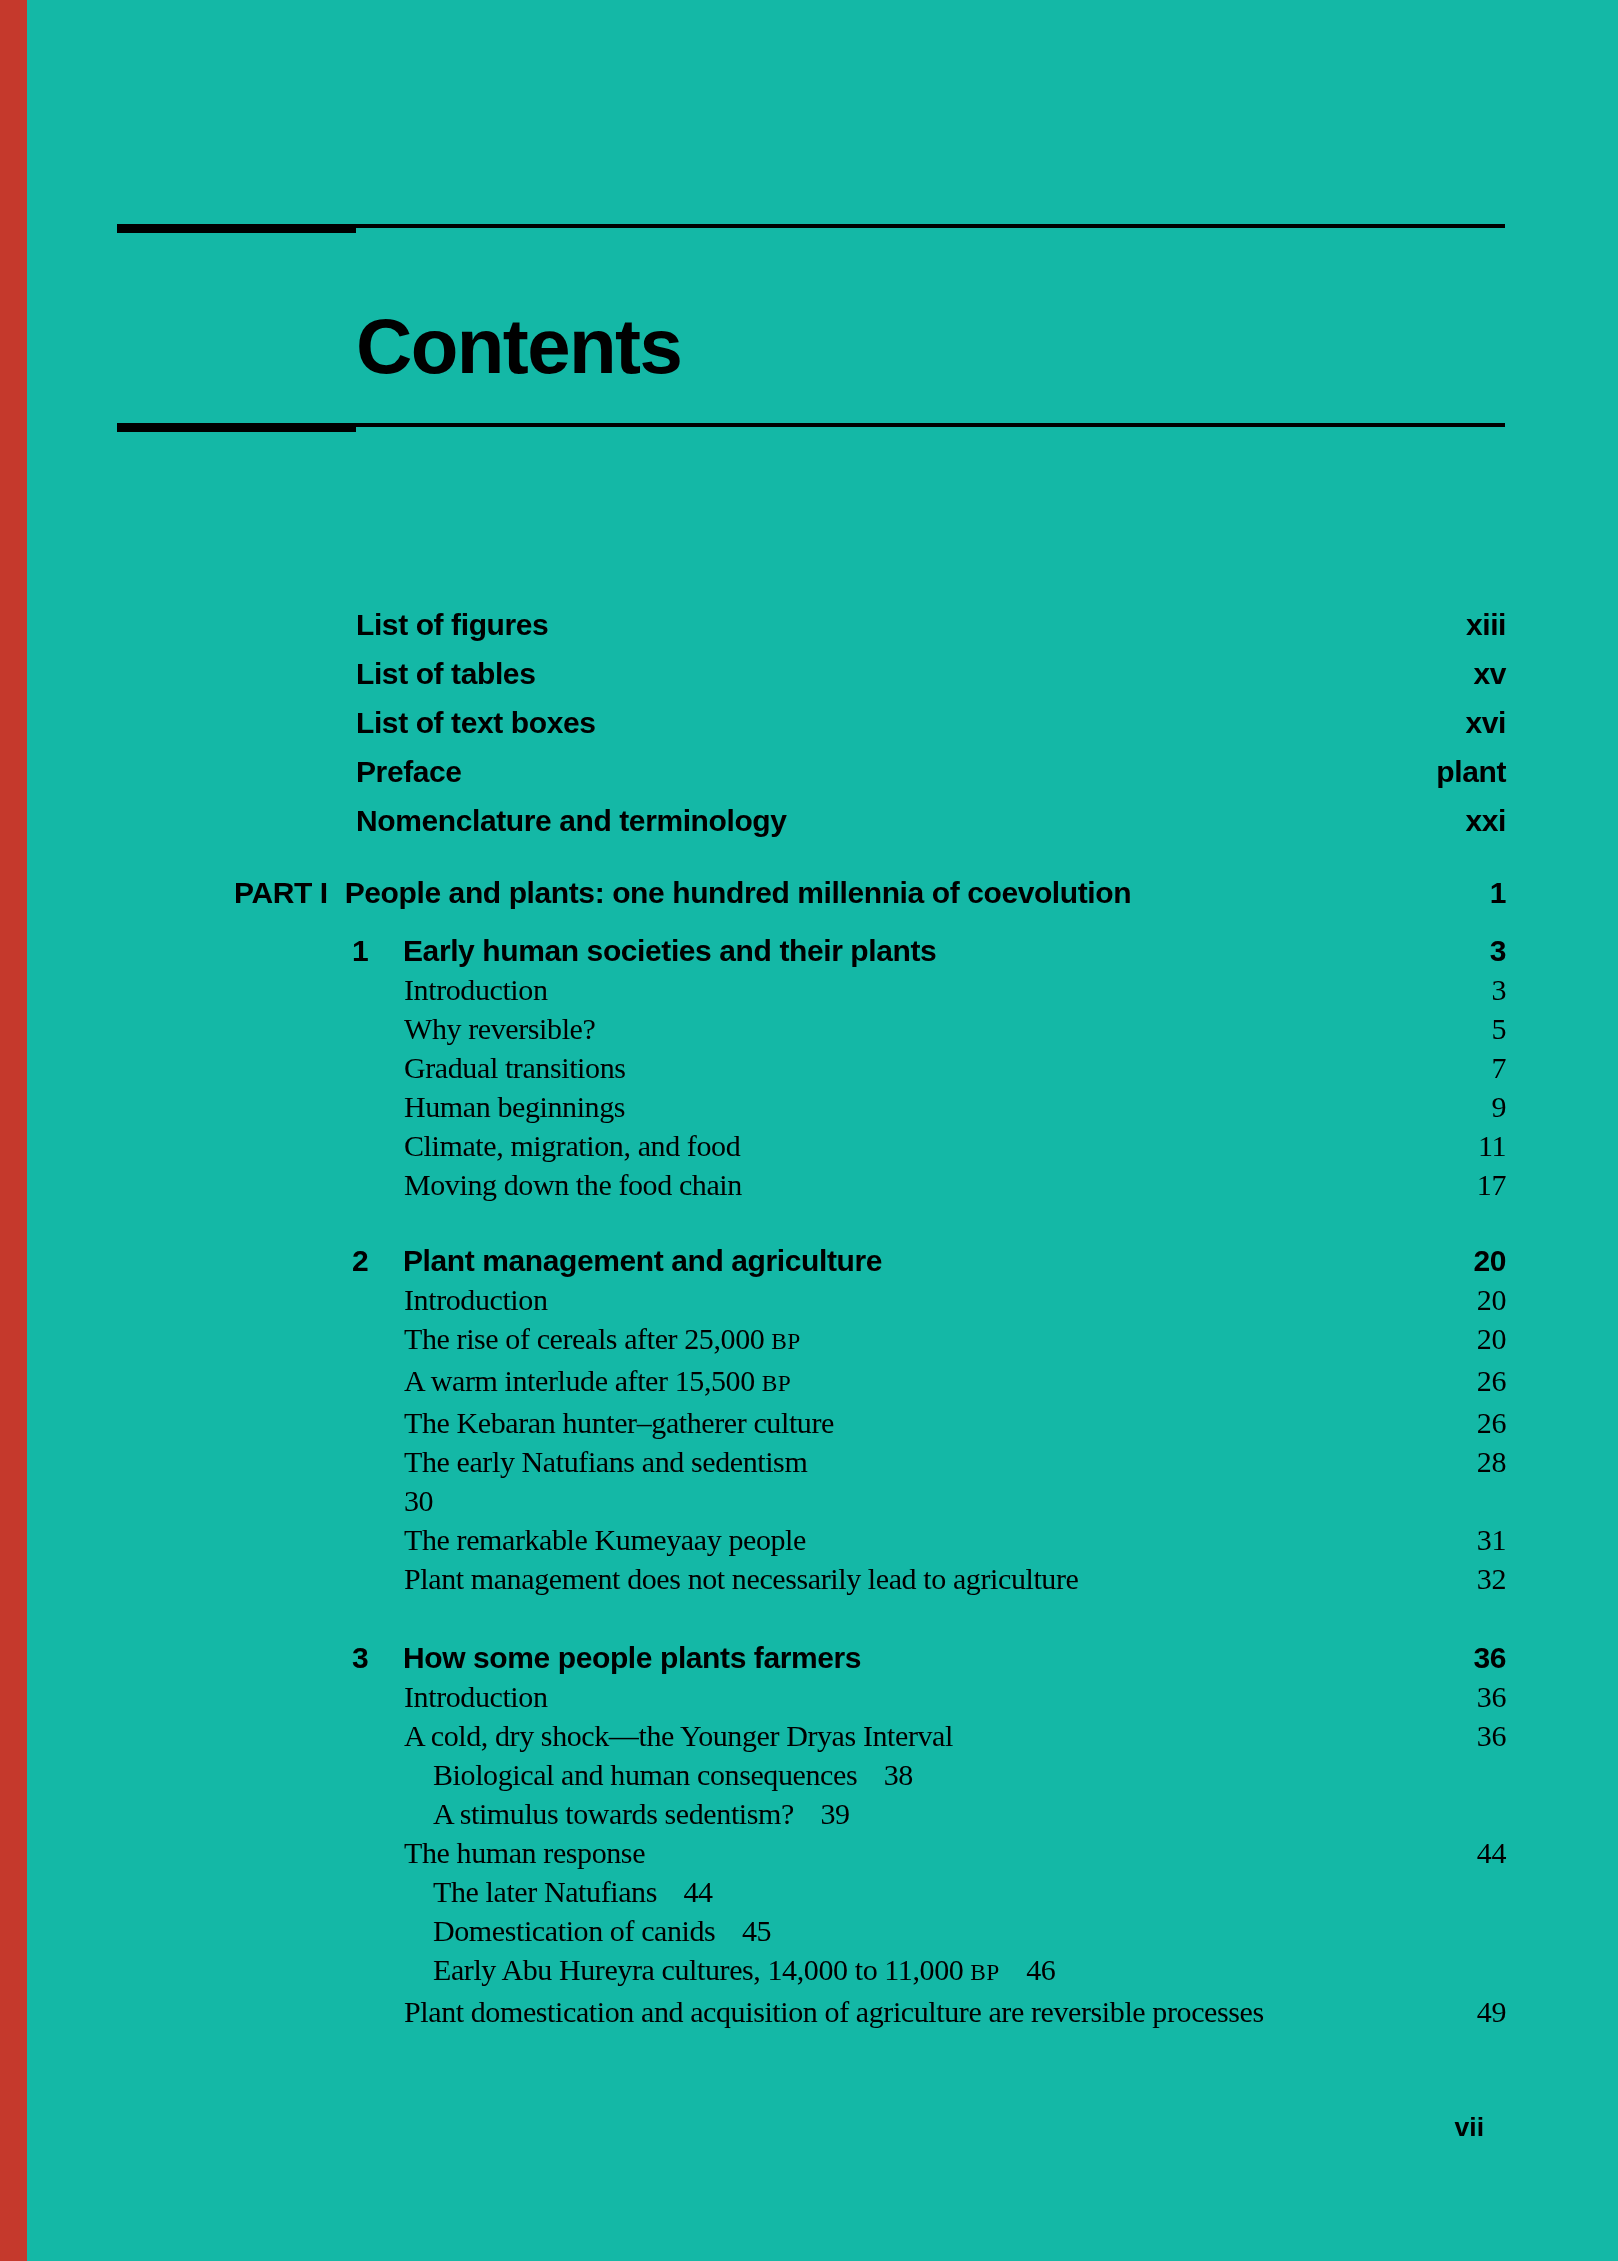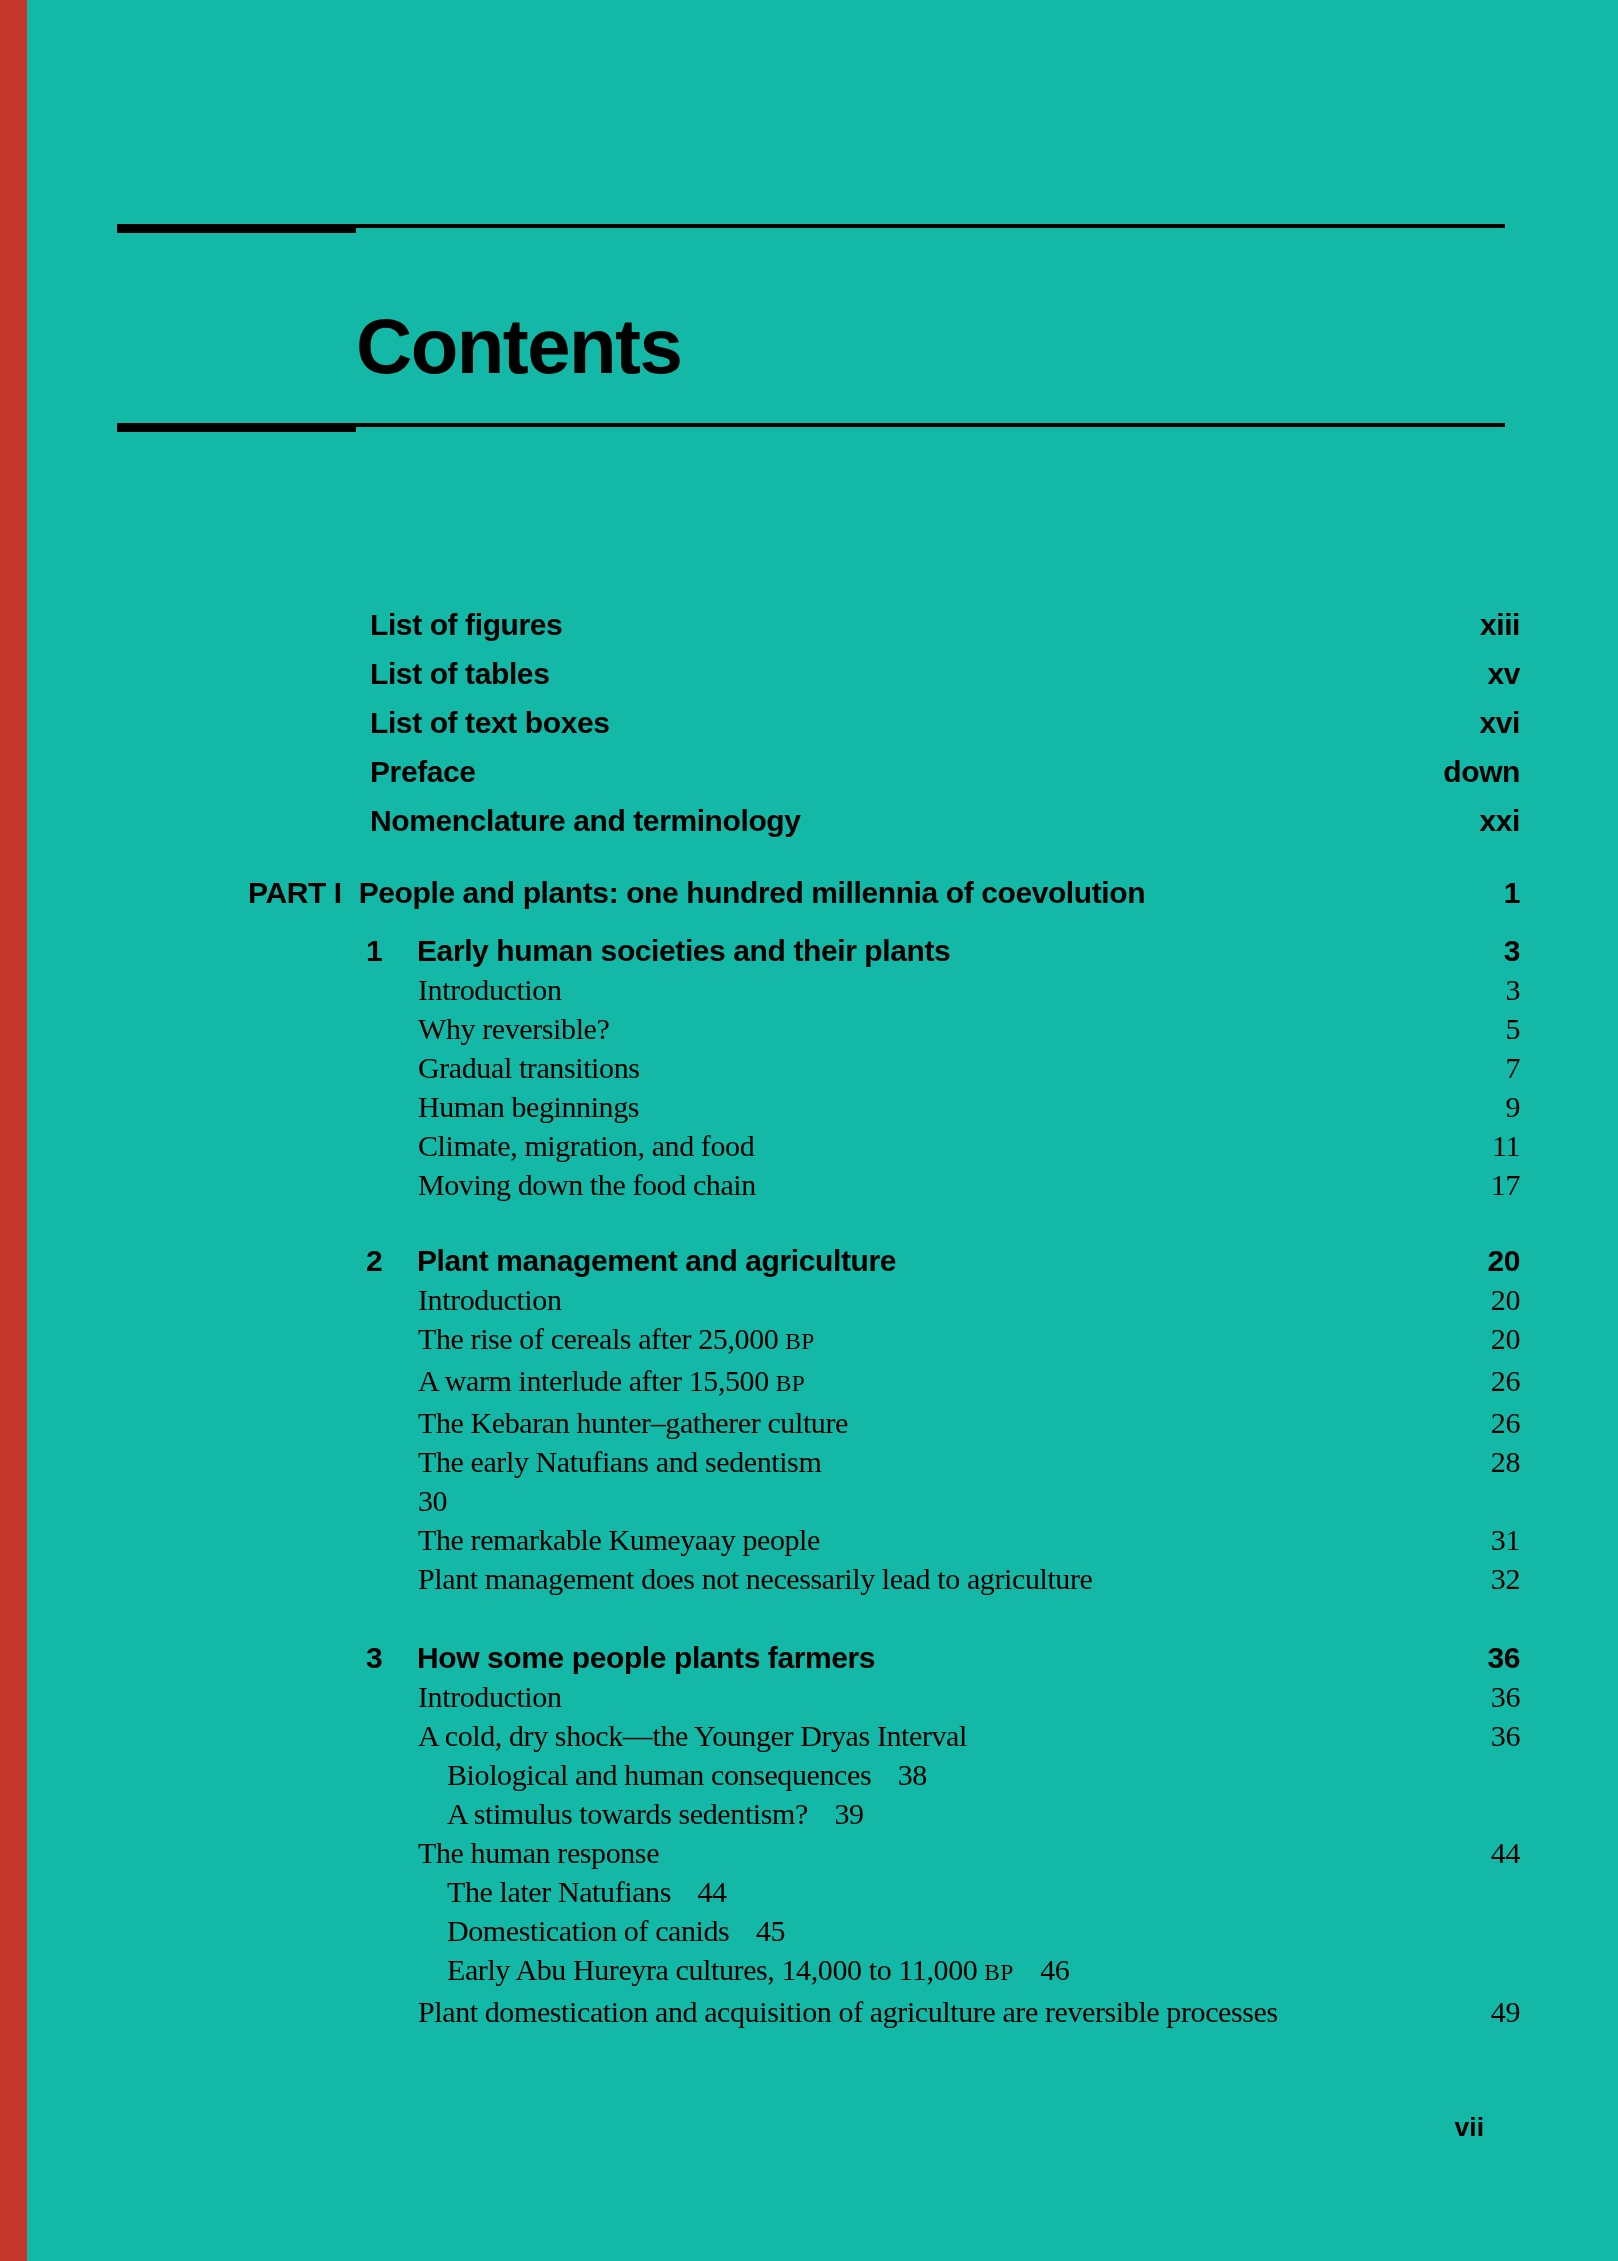--- a/index.html
+++ b/index.html
@@ -17,21 +17,21 @@
   .rule .thick { width:239px; height:9.3px; background:#000; }
   .rule .thin  { flex:1; height:3.9px; background:#000; }
   .rule-top    { top:224px; }
   .rule-bottom { top:423px; }
 
   .page-title {
     position:absolute; left:356px; top:255px;
     font-weight:bold; font-size:78px; line-height:1; letter-spacing:-1.6px;
   }
 
-  .toc { position:absolute; left:248px; top:600px; width:1272px; }
+  .toc { position:absolute; left:234px; top:600px; width:1272px; }
 
   .row { display:flex; align-items:baseline; }
   .label { flex:1; }
   .pageno { white-space:nowrap; text-align:center; }
 
   .bold-row { font-weight:bold; font-size:30px; letter-spacing:-0.4px; }
 
   .front .row { line-height:49px; padding-left:122px; }
 
   .part-row { margin-top:28px; line-height:39px; }
@@ -84,21 +84,21 @@
       <div class="row bold-row">
         <span class="label">List of tables</span>
         <span class="pageno">xv</span>
       </div>
       <div class="row bold-row">
         <span class="label">List of text boxes</span>
         <span class="pageno">xvi</span>
       </div>
       <div class="row bold-row">
         <span class="label">Preface</span>
-        <span class="pageno">down</span>
+        <span class="pageno">plant</span>
       </div>
       <div class="row bold-row">
         <span class="label">Nomenclature and terminology</span>
         <span class="pageno">xxi</span>
       </div>
     </div>
 
     <div class="row bold-row part-row">
       <span class="part-kicker">PART I</span>
       <span class="label">People and plants: one hundred millennia of coevolution</span>

